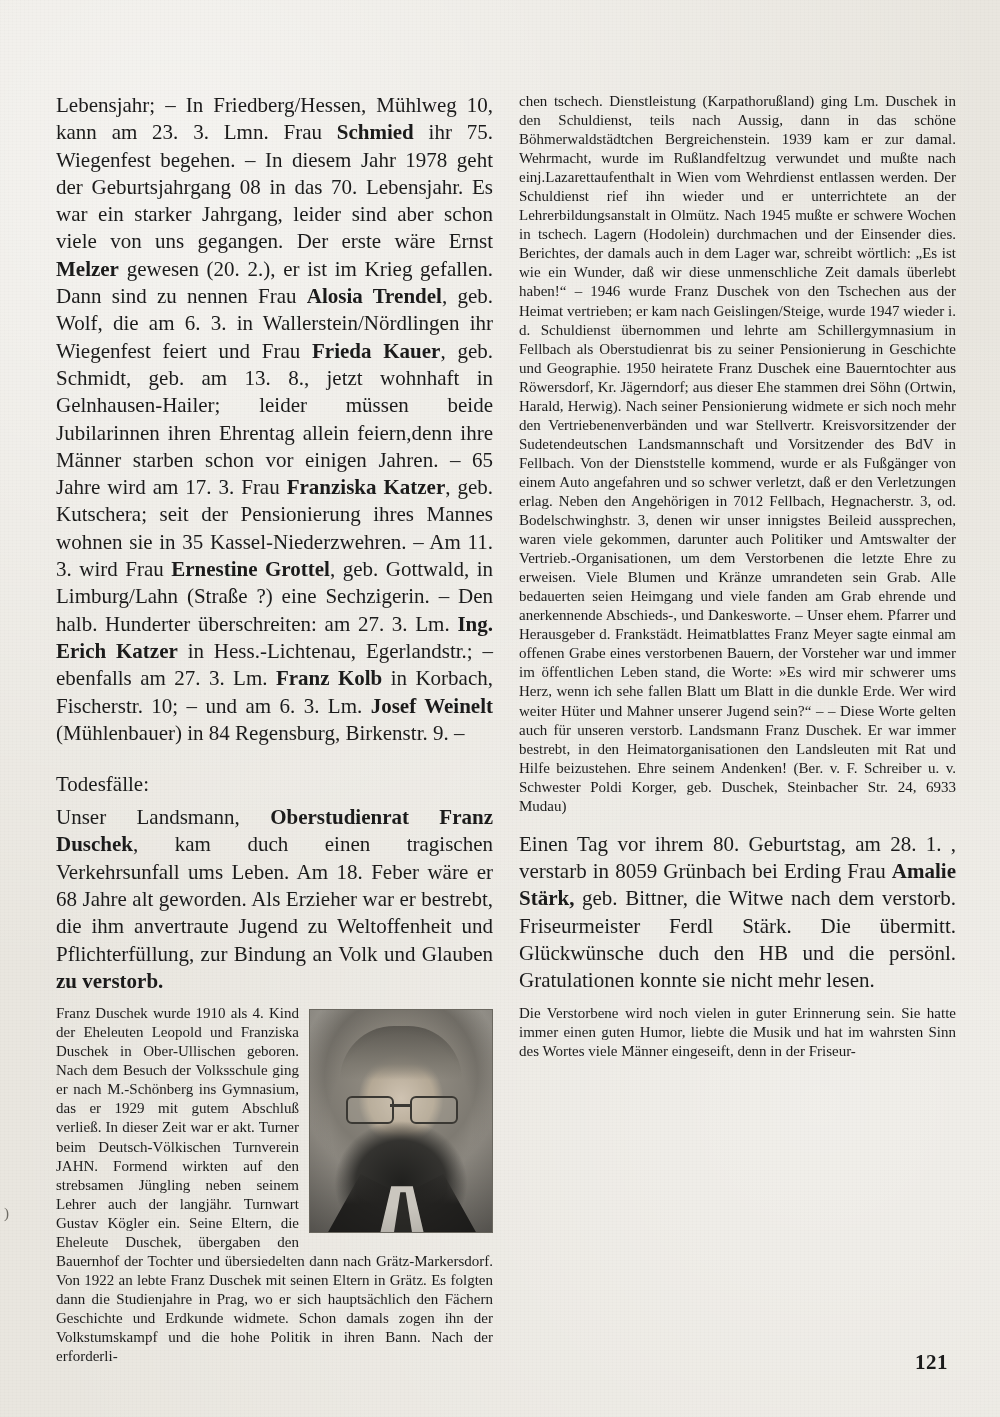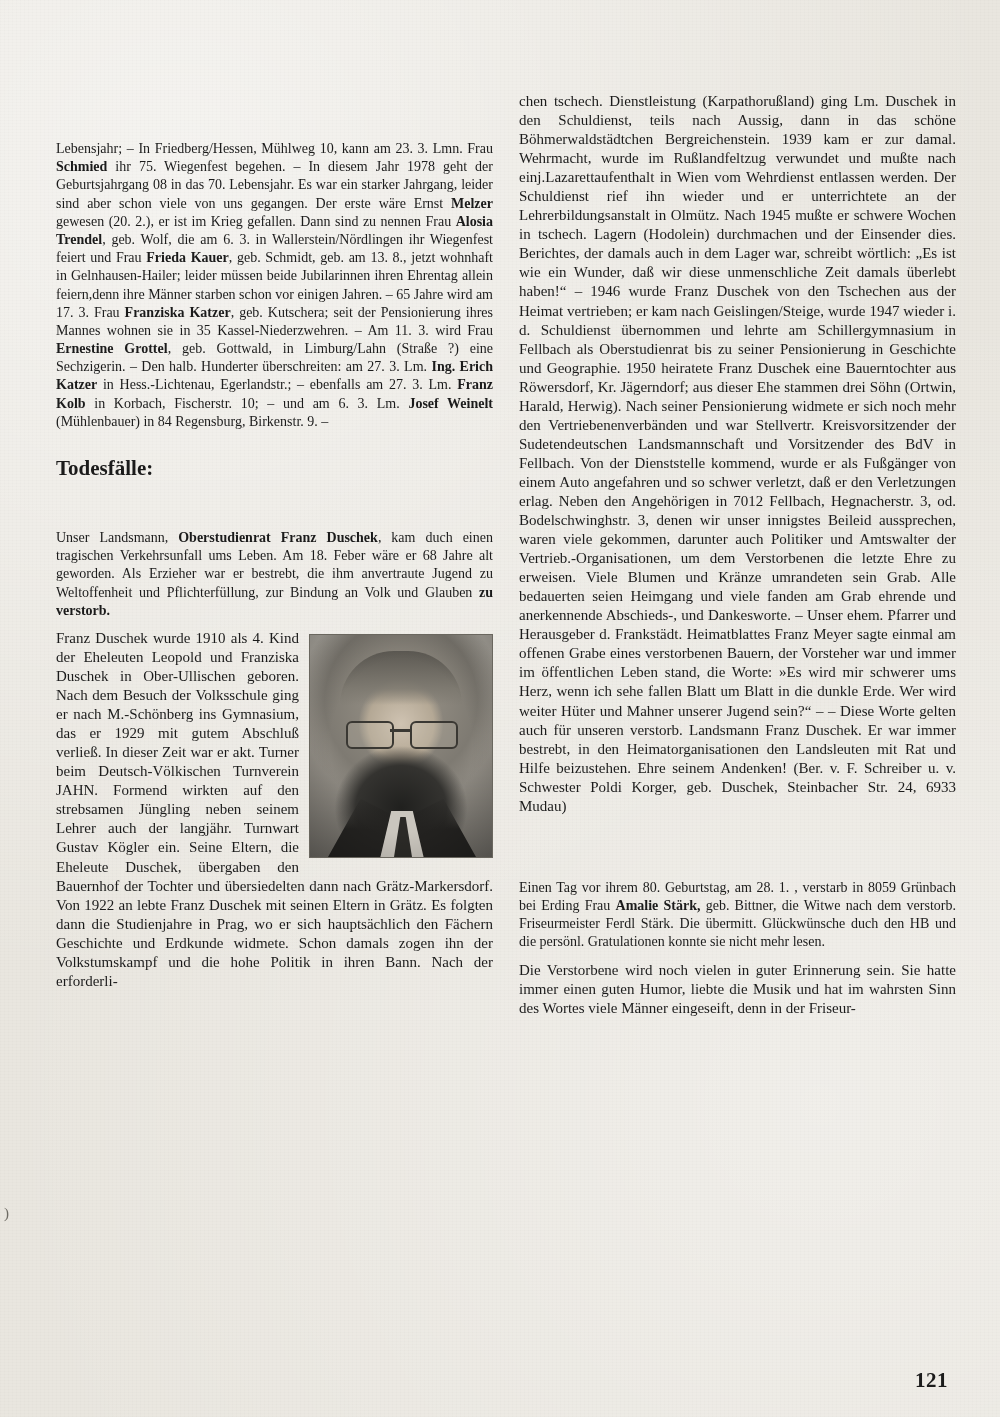--- a/index.html
+++ b/index.html
@@ -49,33 +49,32 @@
   }
   .col {
     width: 437px;
   }
   p {
     margin: 0;
     text-align: justify;
     hyphens: manual;
   }
   .big {
-    font-size: 14px;
+    font-size: 21px;
     line-height: 1.30;
     letter-spacing: 0.0px;
-    margin-top: 48px;
   }
   .small {
     font-size: 15px;
     line-height: 1.27;
   }
   b, strong { font-weight: bold; }
   .sec-head {
     font-size: 21px;
-    font-weight: bold;
+    font-weight: normal;
     margin-top: 16px;
     margin-bottom: 7px;
   }
   .spacer-s { height: 9px; }
   .spacer-m { height: 15px; }
   .photo-wrap {
     float: right;
     width: 182px;
     height: 222px;
     margin: 5px 0 4px 10px;
@@ -147,21 +146,21 @@
     clip-path: polygon(35% 0%, 65% 0%, 100% 100%, 0% 100%);
   }
   .photo .vignette {
     position: absolute;
     inset: 0;
     background: radial-gradient(ellipse at center, rgba(0,0,0,0) 55%, rgba(0,0,0,0.25) 100%);
   }
   .page-number {
     position: absolute;
     right: 52px;
-    bottom: 24px;
+    bottom: 42px;
     font-size: 21px;
     font-weight: bold;
     letter-spacing: 0.5px;
   }
 </style>
 </head>
 <body>
 
 <div class="page">
   <div class="grain"></div>

